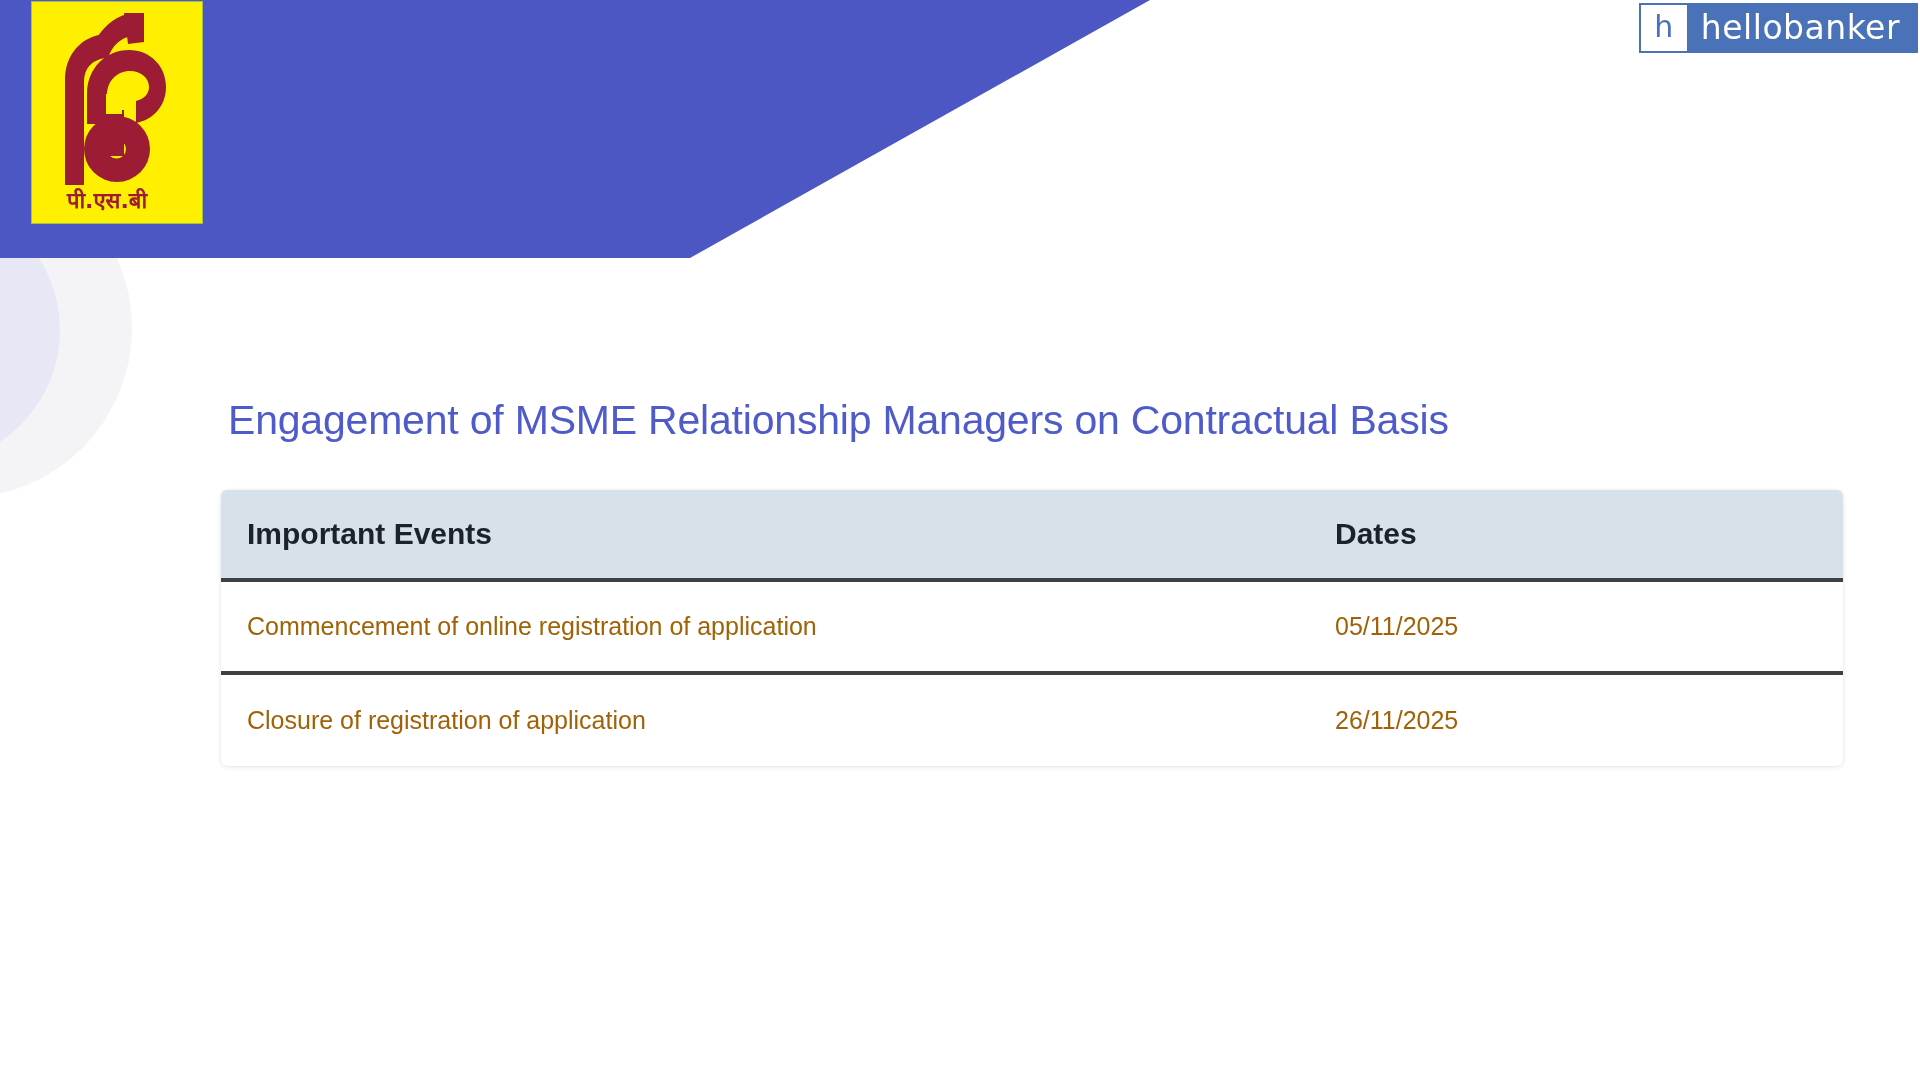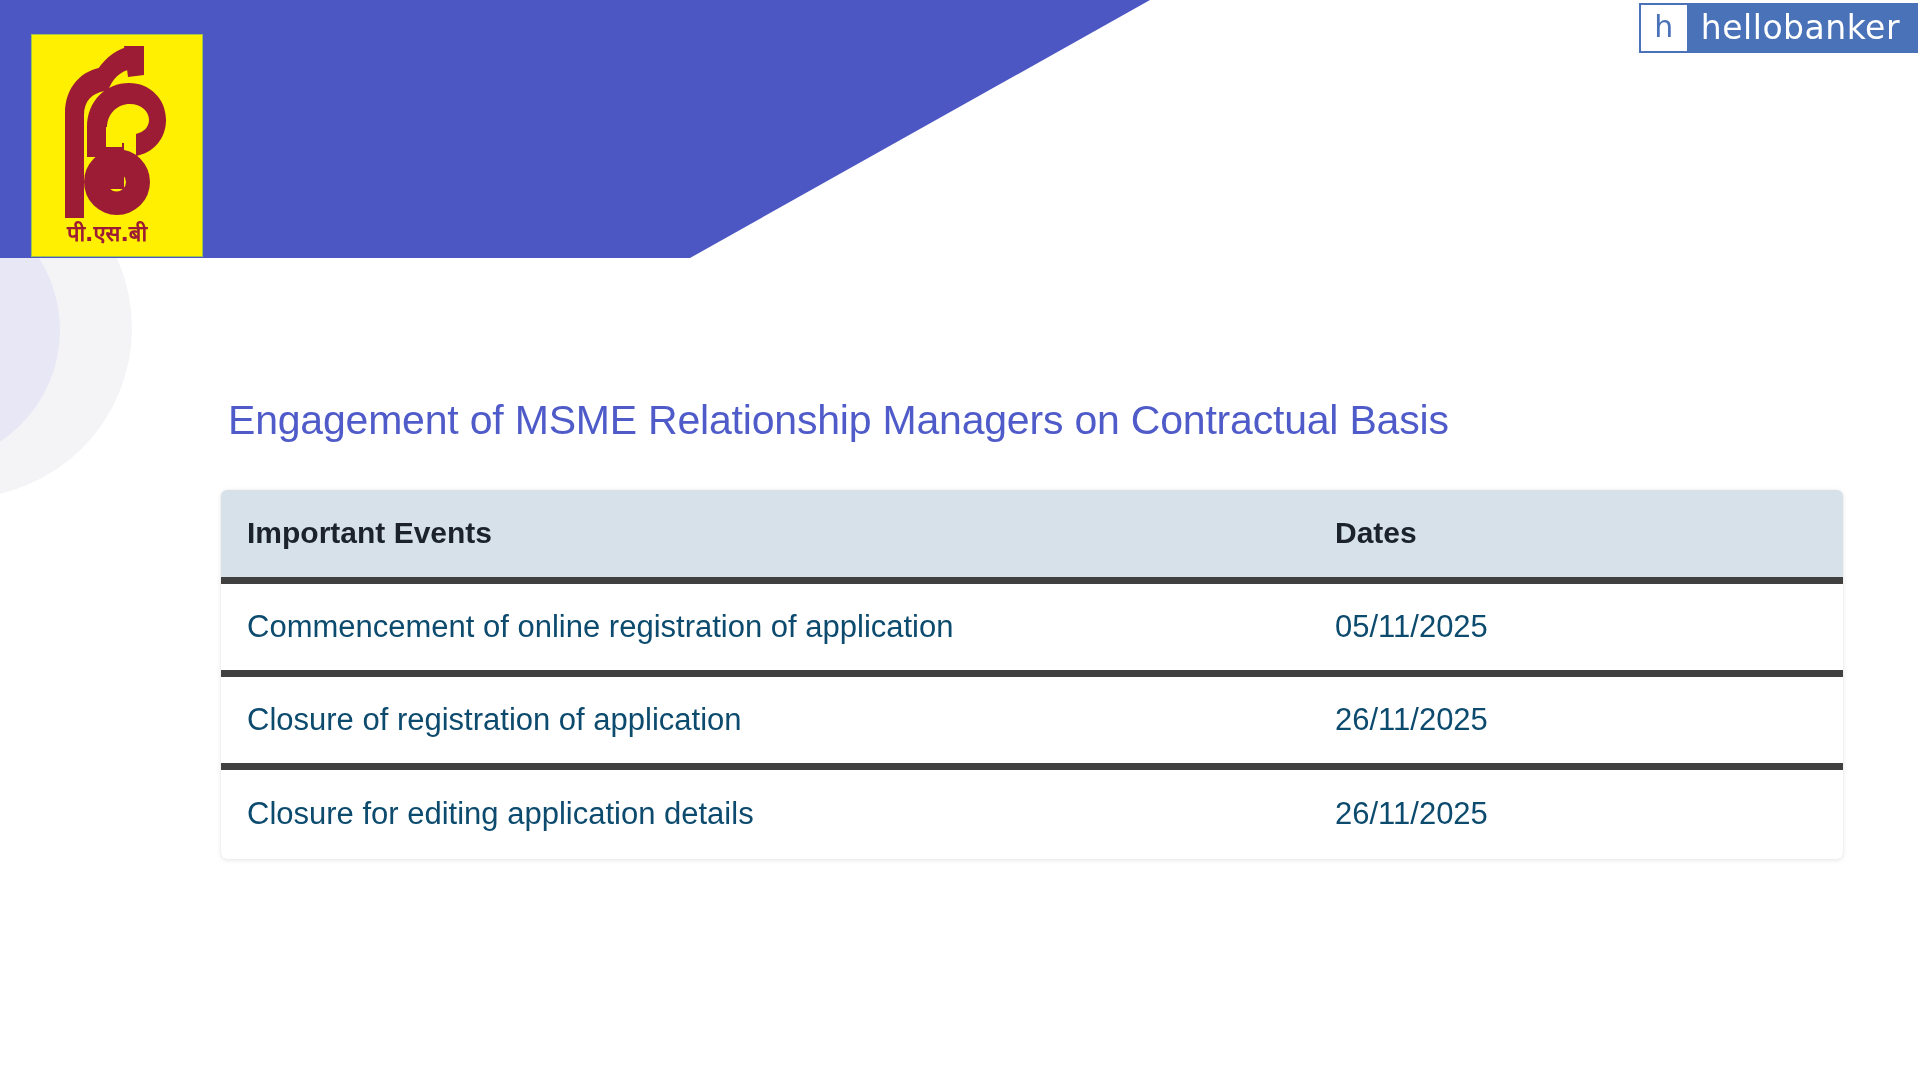--- a/index.html
+++ b/index.html
@@ -59,21 +59,21 @@
     background: #4c57c4;
     -webkit-clip-path: polygon(0 0, 1150px 0, 690px 258px, 0 258px);
     clip-path: polygon(0 0, 1150px 0, 690px 258px, 0 258px);
     z-index: 1;
   }
 
   
   .psb-logo {
     position: absolute;
     left: 31px;
-    top: 34px;
+    top: 1px;
     width: 172px;
     height: 223px;
     background: #ffef00;
     border: 1px solid #9fc24a;
     z-index: 3;
     display: block;
     text-decoration: underline;
   }
   .psb-logo svg { display: block; }
 
@@ -164,24 +164,24 @@
     font-family: "Liberation Sans", sans-serif;
   }
   table.events-table th {
     background: #d7e1ea;
     color: #1b222b;
     font-size: 30px;
     font-weight: bold;
     height: 90px;
   }
   table.events-table td {
-    color: #0c4a6e;
-    font-size: 31px;
-    font-weight: 400;
-    border-top: 7px solid #404040;
+    color: #a16207;
+    font-size: 25px;
+    font-weight: 400;
+    border-top: 4px solid #404040;
   }
   .col-event { width: 1090px; }
   .col-date  { width: 532px; }
   table.events-table th.col-date,
   table.events-table td.col-date { padding-left: 24px; }
 
 </style>
 </head>
 <body>
 
@@ -235,22 +235,18 @@
         </thead>
         <tbody>
           <tr>
             <td class="col-event">Commencement of online registration of application</td>
             <td class="col-date">05/11/2025</td>
           </tr>
           <tr>
             <td class="col-event">Closure of registration of application</td>
             <td class="col-date">26/11/2025</td>
           </tr>
-          <tr>
-            <td class="col-event">Closure for editing application details</td>
-            <td class="col-date">26/11/2025</td>
-          </tr>
         </tbody>
       </table>
     </div>
 
   </div>
 </div>
 
 </body></html>

